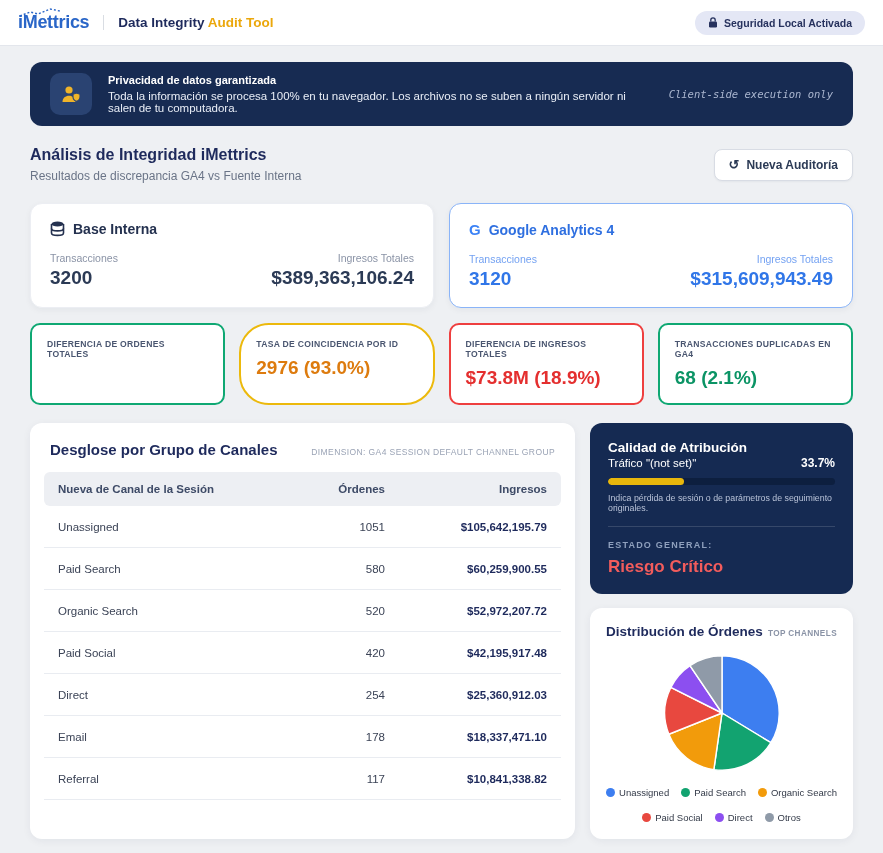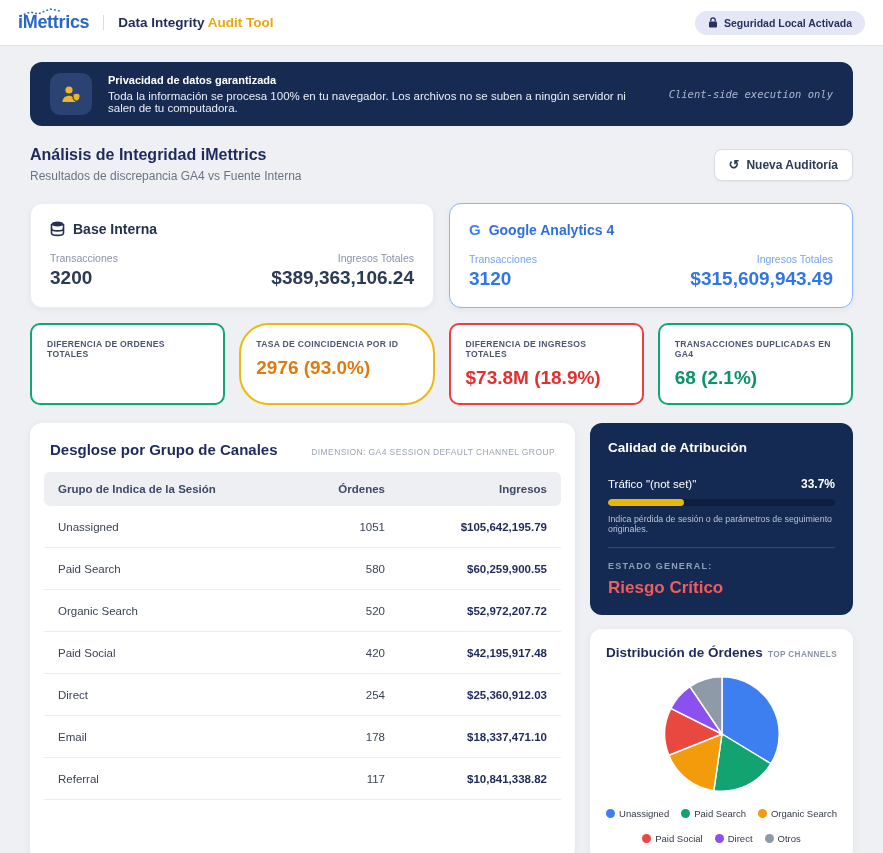--- a/index.html
+++ b/index.html
@@ -76,21 +76,21 @@
     padding:11px 14px; text-align:left; }
   th:nth-child(2), td:nth-child(2) { text-align:right; width:108px; }
   th:nth-child(3), td:nth-child(3) { text-align:right; width:162px; }
   th:first-child { border-radius:6px 0 0 6px; }
   th:last-child { border-radius:0 6px 6px 0; }
   td { padding:14.5px 14px; font-size:11.5px; color:#3b4356; border-bottom:1px solid #e9ecf1; }
   td:nth-child(3) { font-weight:800; color:#1e2a5c; }
 
   .right-col { display:flex; flex-direction:column; gap:14px; }
   .attr-card { background:#152a52; border-radius:12px; padding:17px 18px; color:#fff; }
-  .attr-title { font-size:13.5px; font-weight:800; margin-bottom:22px; }
+  .attr-title { font-size:13.5px; font-weight:800; margin-bottom:1px; }
   .attr-row { display:flex; justify-content:space-between; align-items:baseline;
     font-size:11.5px; margin-bottom:8px; }
   .attr-value { font-weight:800; font-size:12px; }
   .progress-track { height:7px; background:#0d1f3f; border-radius:99px; overflow:hidden; margin-bottom:8px; }
   .progress-fill { height:100%; background:#e8b70c; border-radius:99px; }
   .attr-caption { font-size:8.8px; color:#b9c3d8; padding-bottom:13px;
     border-bottom:1px solid rgba(255,255,255,.14); margin-bottom:13px; }
   .status-label { font-size:9px; font-weight:700; letter-spacing:1.2px; color:#8fa0bd; margin-bottom:7px; }
   .status-value { font-size:17px; font-weight:800; color:#f25c5c; }
 
@@ -215,21 +215,21 @@
 <div class="main">
 
   <div class="table-card">
     <div class="table-head">
       <span class="table-title">Desglose por Grupo de Canales</span>
       <span class="dimension-note">DIMENSION: GA4 SESSION DEFAULT CHANNEL GROUP</span>
     </div>
     <table>
       <thead>
         <tr>
-          <th>Grupo de Indica de la Sesión</th>
+          <th>Nueva de Canal de la Sesión</th>
           <th>Órdenes</th>
           <th>Ingresos</th>
         </tr>
       </thead>
       <tbody>
           <tr>
             <td>Unassigned</td>
             <td>1051</td>
             <td>$105,642,195.79</td>
           </tr>

